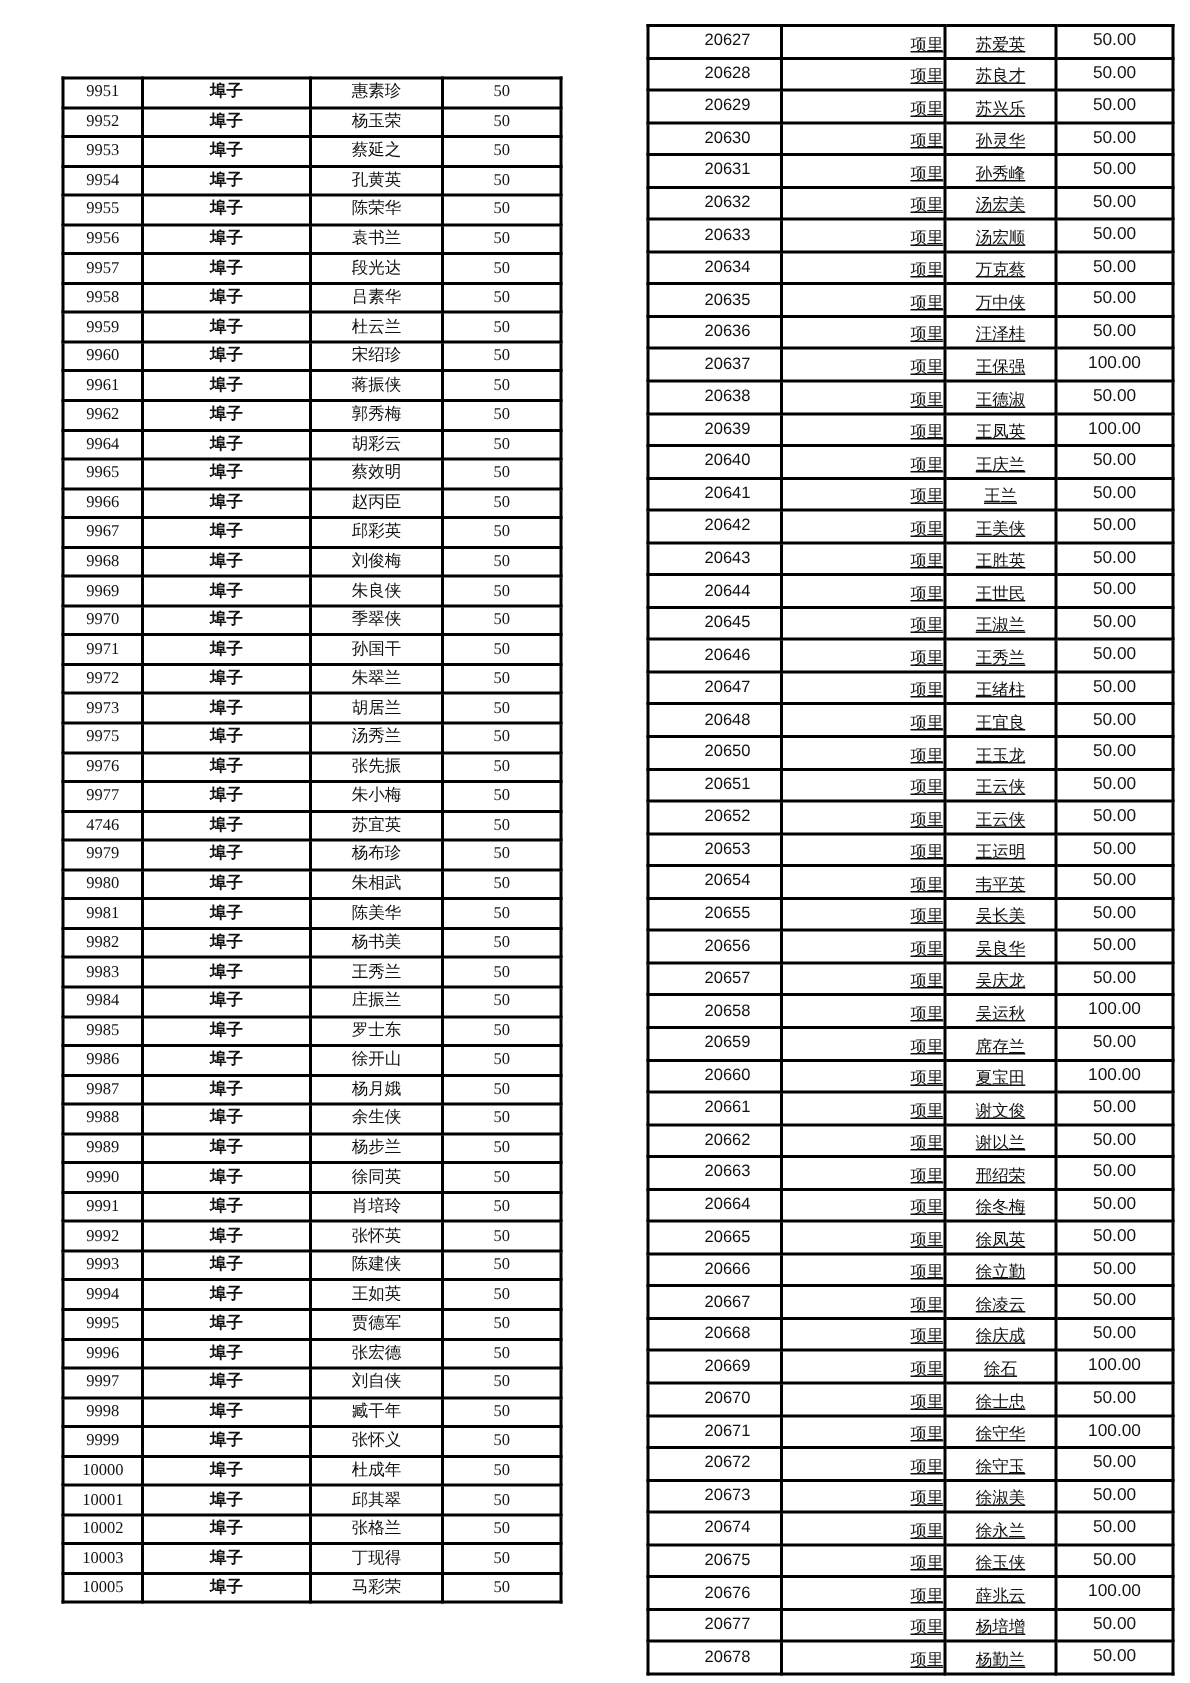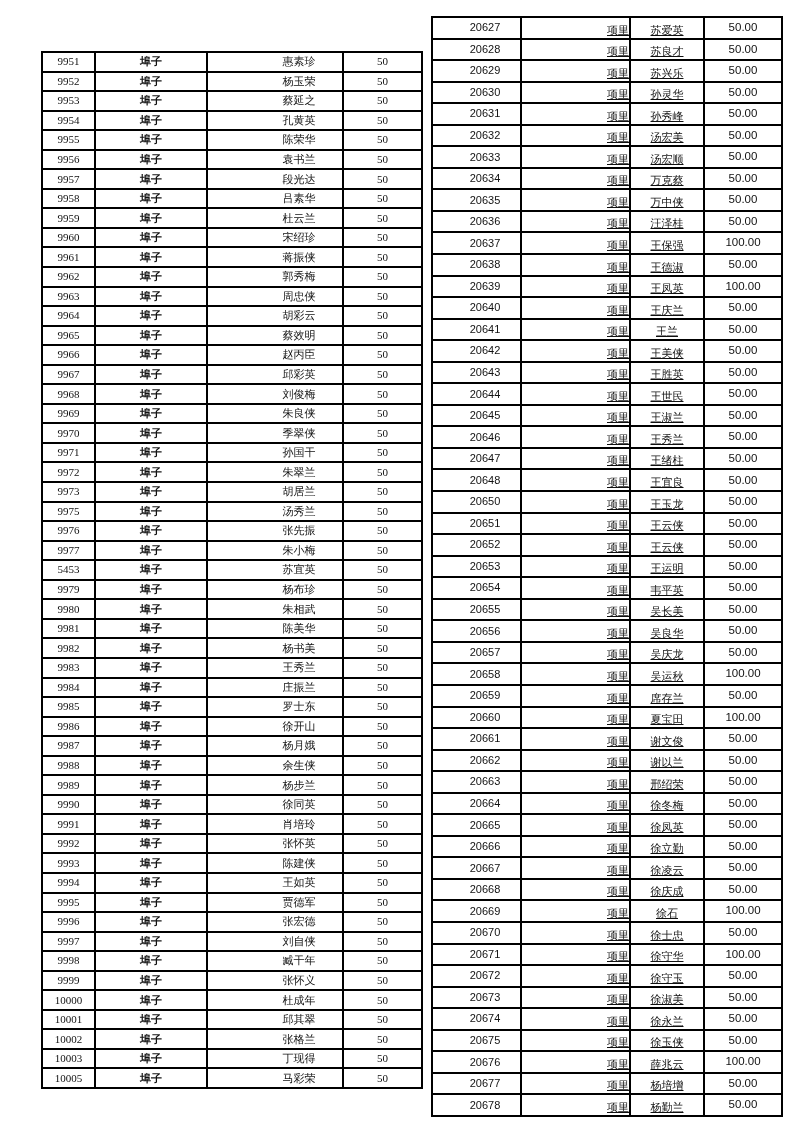--- a/index.html
+++ b/index.html
@@ -56,21 +56,21 @@
     text-decoration: underline;
     vertical-align: bottom;
     padding-bottom: 2px;
   }
   #tbl-right td.c-amount {
     font-size: 11.5px;
     border-radius: 10px;
   }
   #tbl-left td.c-id    { width: 51px; }
   #tbl-left td.c-area  { width: 110px; font-weight: bold; }
-  #tbl-left td.c-name  { width: 86px; padding-left: 48px; }
+  #tbl-left td.c-name  { width: 86px; }
   #tbl-left td.c-amount{ width: 77px; text-align: center; }
   #tbl-right td.c-id    { width: 70px; padding-left: 17px; }
   #tbl-right td.c-area  { width: 107px; text-align: right; }
   #tbl-right td.c-name  { width: 72px; }
   #tbl-right td.c-amount{ width: 76px; }
 </style>
 </head>
 <body>
 
 <table id="tbl-left" class="sheet-table">
@@ -141,26 +141,20 @@
         <td class="c-name">蒋振侠</td>
         <td class="c-amount">50</td>
       </tr>
       <tr>
         <td class="c-id">9962</td>
         <td class="c-area">埠子</td>
         <td class="c-name">郭秀梅</td>
         <td class="c-amount">50</td>
       </tr>
       <tr>
-        <td class="c-id">9963</td>
-        <td class="c-area">埠子</td>
-        <td class="c-name">周忠侠</td>
-        <td class="c-amount">50</td>
-      </tr>
-      <tr>
         <td class="c-id">9964</td>
         <td class="c-area">埠子</td>
         <td class="c-name">胡彩云</td>
         <td class="c-amount">50</td>
       </tr>
       <tr>
         <td class="c-id">9965</td>
         <td class="c-area">埠子</td>
         <td class="c-name">蔡效明</td>
         <td class="c-amount">50</td>
@@ -225,21 +219,21 @@
         <td class="c-name">张先振</td>
         <td class="c-amount">50</td>
       </tr>
       <tr>
         <td class="c-id">9977</td>
         <td class="c-area">埠子</td>
         <td class="c-name">朱小梅</td>
         <td class="c-amount">50</td>
       </tr>
       <tr>
-        <td class="c-id">5453</td>
+        <td class="c-id">4746</td>
         <td class="c-area">埠子</td>
         <td class="c-name">苏宜英</td>
         <td class="c-amount">50</td>
       </tr>
       <tr>
         <td class="c-id">9979</td>
         <td class="c-area">埠子</td>
         <td class="c-name">杨布珍</td>
         <td class="c-amount">50</td>
       </tr>

